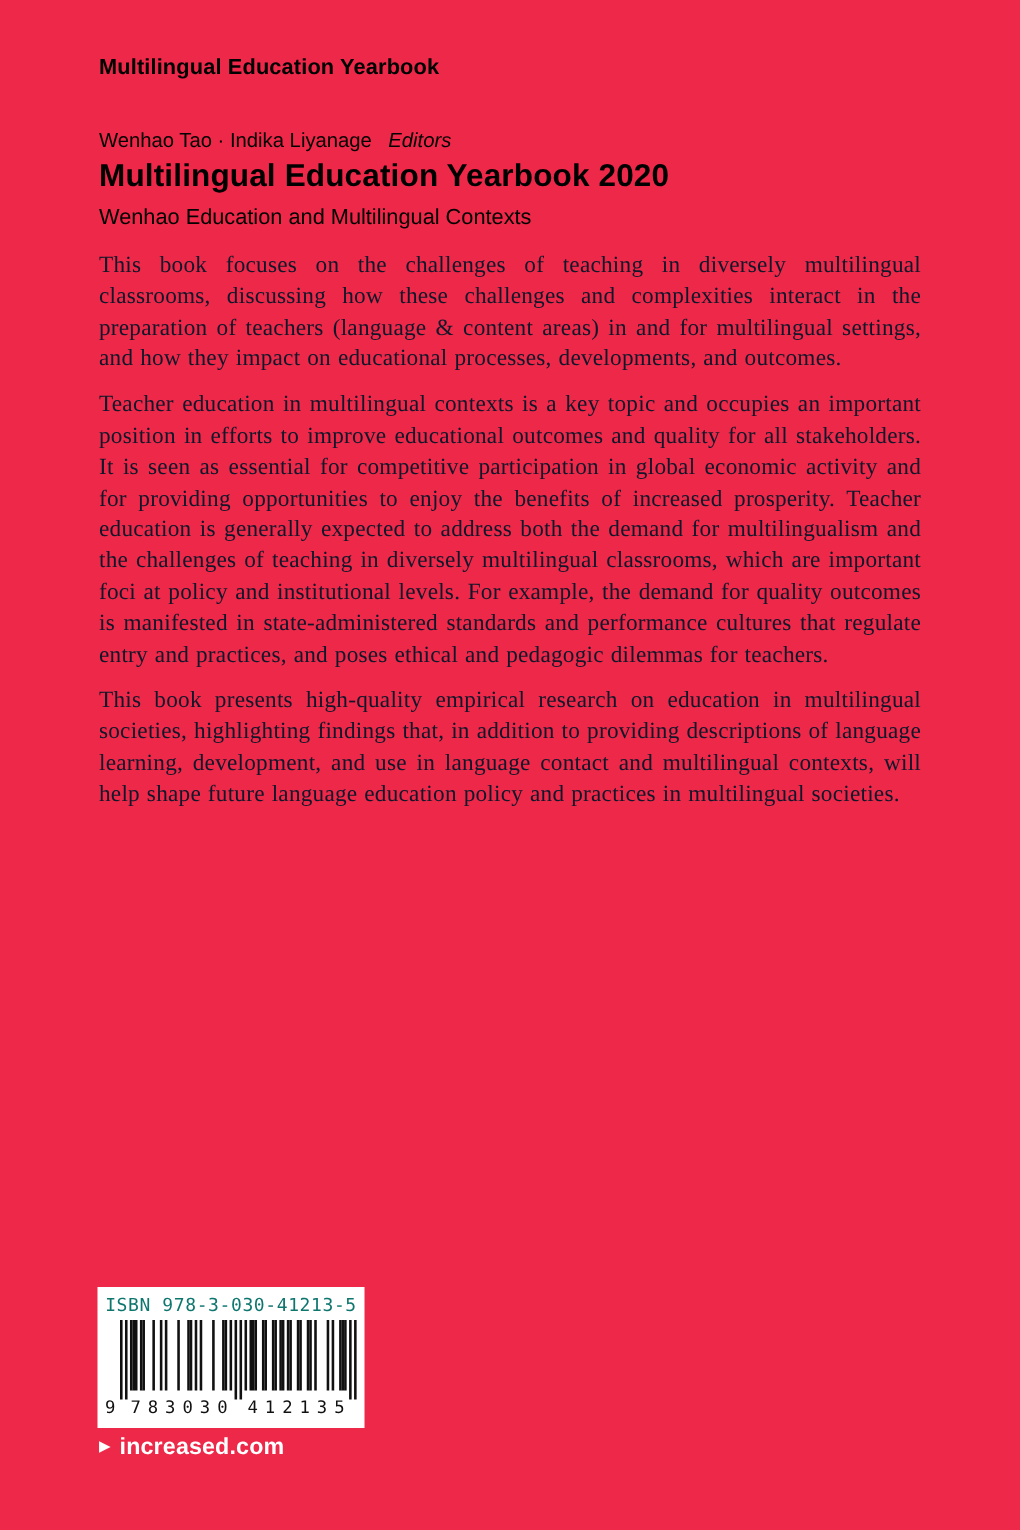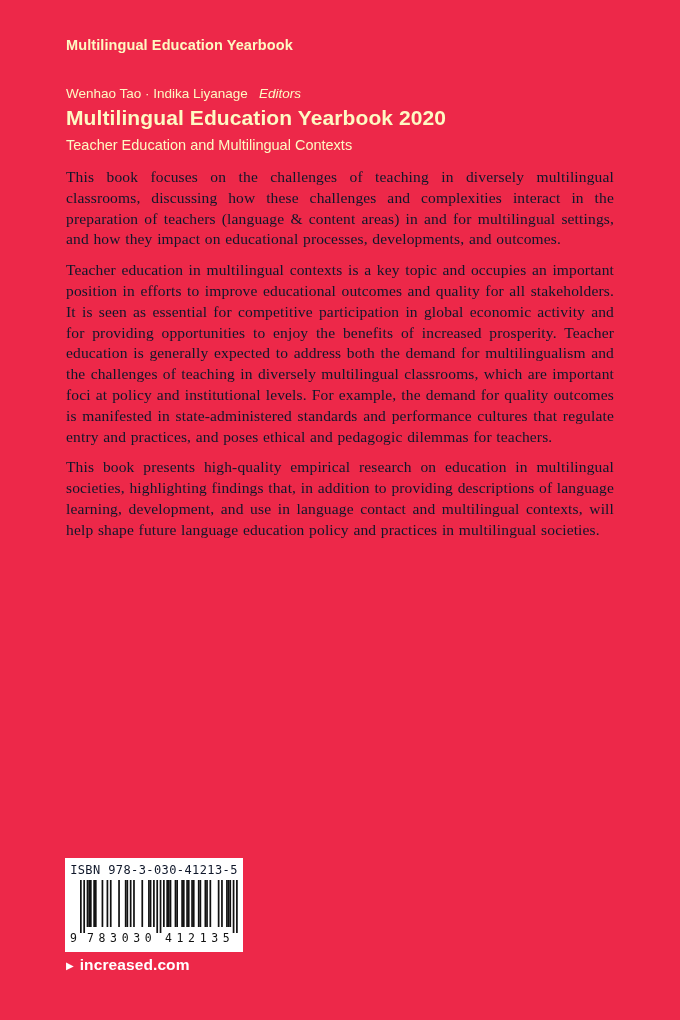--- a/index.html
+++ b/index.html
@@ -5,42 +5,42 @@
   html,body{margin:0;padding:0;}
   body{
     width:680px;height:1020px;position:relative;overflow:hidden;
     background:#ED2849;
     font-family:"Liberation Sans",sans-serif;
     -webkit-font-smoothing:antialiased;
   }
   .cover{position:absolute;inset:0;}
 
   
-  .head{position:absolute;left:66px;top:37px;right:64px;color:#fef9c3;}
+  .head{position:absolute;left:66px;top:37px;right:64px;color:#000000;}
   .series{font-size:14.5px;font-weight:bold;letter-spacing:0.1px;}
   .authors{margin-top:33px;font-size:13.5px;}
   .authors .editors{font-style:italic;margin-left:11px;}
   .title{margin:5px 0 0 0;font-size:21px;font-weight:bold;letter-spacing:0.1px;}
   .subtitle{margin-top:7px;font-size:14.5px;}
 
   
   .blurb{
     position:absolute;left:66px;top:167px;width:548px;
     font-family:"Liberation Serif",serif;
     font-size:15.5px;line-height:20.8px;
     color:#0f172a;text-align:justify;
     letter-spacing:0.15px;word-spacing:0.6px;
   }
   .blurb p{margin:0;}
   .blurb p + p{margin-top:10px;}
 
   
   .isbn-box{
     position:absolute;left:65px;top:858px;width:178px;height:94px;
-    background:#FFFFFF;color:#0f172a;box-sizing:border-box;
+    background:#FFFFFF;color:#0f766e;box-sizing:border-box;
     display:flex;flex-direction:column;align-items:center;
     padding-top:5px;
   }
   .isbn-label{
     font-family:"DejaVu Sans Mono",monospace;
     font-size:12px;letter-spacing:0.4px;white-space:nowrap;
   }
   .barcode{margin-top:3px;line-height:0;}
 
   
@@ -55,21 +55,21 @@
 <body style="background: rgb(237, 40, 73);">
 
 <div class="cover">
 
   <header class="head">
     <div class="series">Multilingual Education Yearbook</div>
     <div class="authors">
       <span>Wenhao Tao · Indika Liyanage</span><span class="editors">Editors</span>
     </div>
     <h1 class="title">Multilingual Education Yearbook 2020</h1>
-    <div class="subtitle">Teacher Education and Multilingual Contexts</div>
+    <div class="subtitle">Wenhao Education and Multilingual Contexts</div>
   </header>
 
   <main class="blurb">
     <p>This book focuses on the challenges of teaching in diversely multilingual classrooms, discussing how these challenges and complexities interact in the preparation of teachers (language &amp; content areas) in and for multilingual settings, and how they impact on educational processes, developments, and outcomes.</p>
     <p>Teacher education in multilingual contexts is a key topic and occupies an important position in efforts to improve educational outcomes and quality for all stakeholders. It is seen as essential for competitive participation in global economic activity and for providing opportunities to enjoy the benefits of increased prosperity. Teacher education is generally expected to address both the demand for multilingualism and the challenges of teaching in diversely multilingual classrooms, which are important foci at policy and institutional levels. For example, the demand for quality outcomes is manifested in state-administered standards and performance cultures that regulate entry and practices, and poses ethical and pedagogic dilemmas for teachers.</p>
     <p>This book presents high-quality empirical research on education in multilingual societies, highlighting findings that, in addition to providing descriptions of language learning, development, and use in language contact and multilingual contexts, will help shape future language education policy and practices in multilingual societies.</p>
   </main>
 
   <div class="isbn-box">
     <div class="isbn-label">ISBN 978-3-030-41213-5</div>

